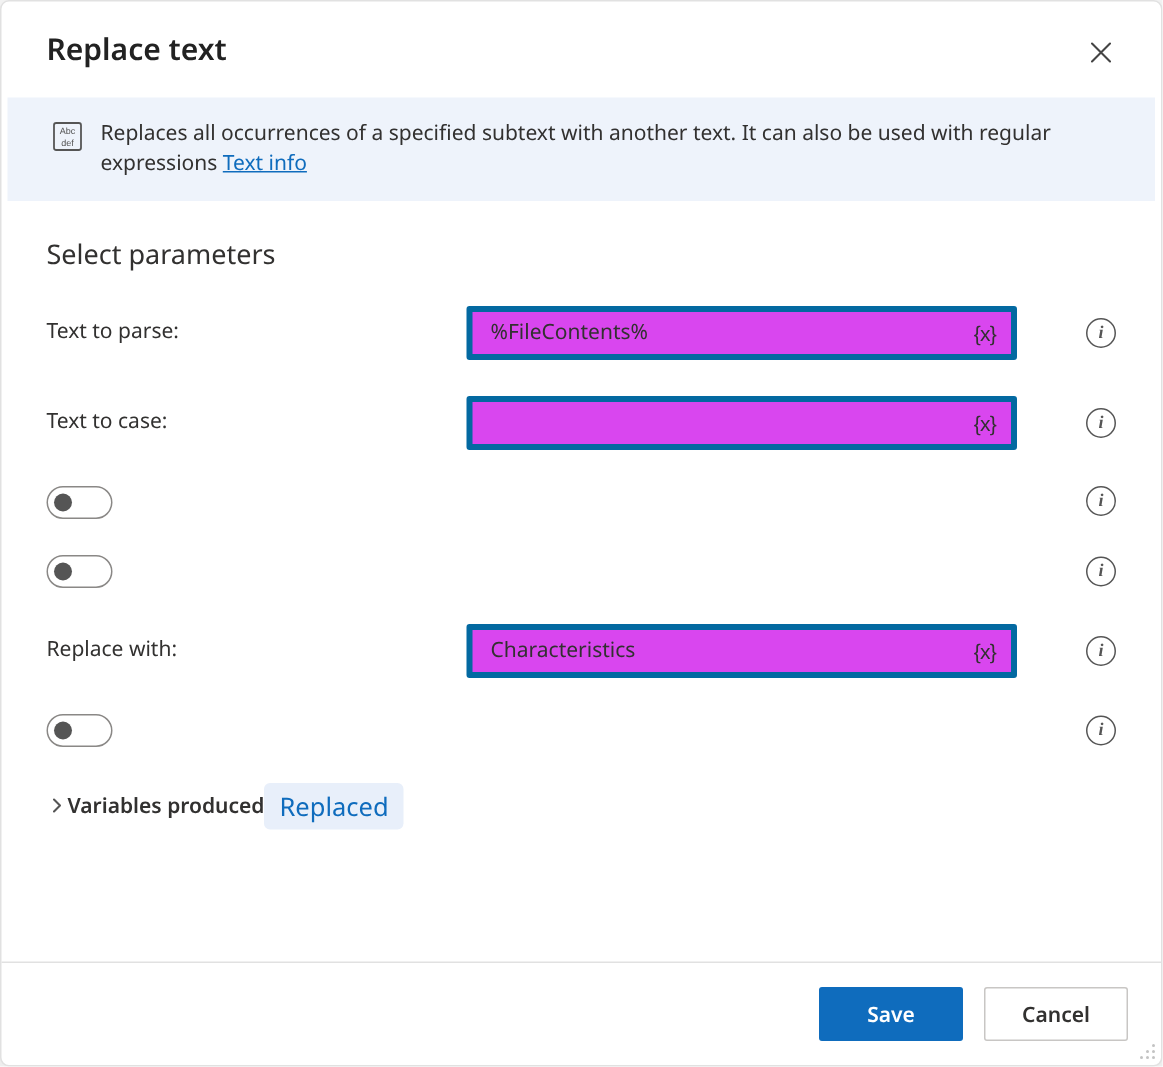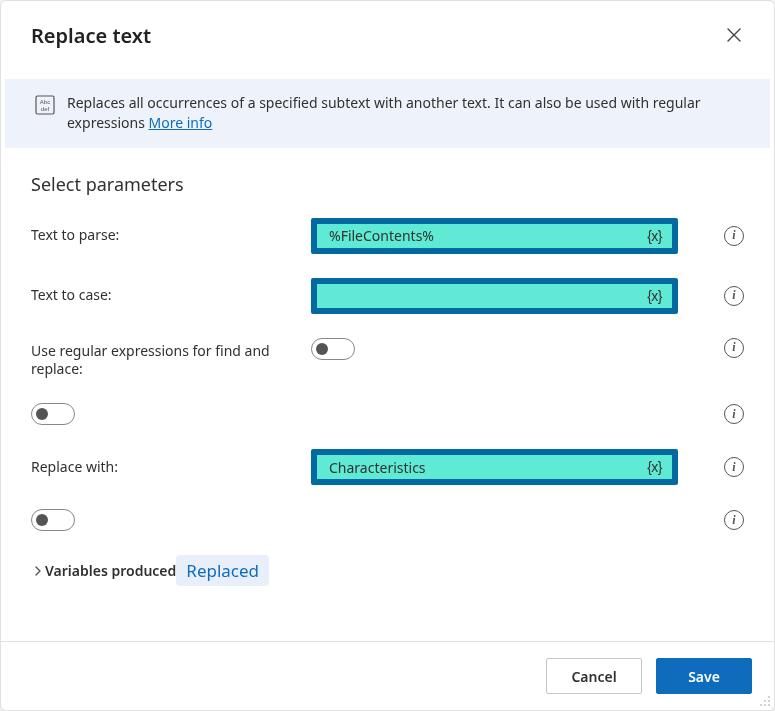--- a/index.html
+++ b/index.html
@@ -19,23 +19,23 @@
     border: 1px solid #e1e1e1;
     border-radius: 6px;
     width: 775px;
     height: 711px;
     box-shadow: 0 4px 20px rgba(0,0,0,0.08);
     display: flex;
     flex-direction: column;
   }
   .dlg-header {
     display: flex;
-    align-items: center;
+    align-items: flex-start;
     justify-content: space-between;
-    padding: 18px 24px 28px 30px;
+    padding: 18px 24px 14px 30px;
   }
   .dlg-title {
     font-size: 20px;
     font-weight: 600;
     color: #222;
   }
   .close-btn {
     width: 32px; height: 32px;
     display: flex; align-items: center; justify-content: center;
     cursor: pointer;
@@ -84,27 +84,27 @@
     flex: 0 0 248px;
     color: #323130;
     line-height: 1.35;
   }
   .row.multiline .label { padding-top: 4px; }
   .row .control { flex: 1 1 auto; display: flex; align-items: center; }
   .row .aux { flex: 0 0 auto; display: flex; align-items: center; }
   .text-input {
     position: relative;
     flex: 1 1 auto;
-    border: 6px solid #0369a1;
+    border: 4px solid #0369a1;
     border-radius: 2px;
     height: 36px;
     display: flex;
     align-items: center;
     padding: 0 40px 0 12px;
-    background: #5eead4;
+    background: #d946ef;
   }
   .text-input .value {
     color: #323130;
     white-space: nowrap;
     overflow: hidden;
   }
   .var-btn {
     position: absolute;
     right: 6px; top: 50%;
     transform: translateY(-50%);
@@ -221,21 +221,21 @@
 
   <div class="info-banner">
     <span class="banner-icon">
       <svg width="20" height="20" viewBox="0 0 20 20">
         <rect x="1" y="1" width="18" height="18" rx="1.5" fill="none" stroke="#555" stroke-width="1.2"></rect>
         <text x="10" y="8.5" font-size="6" font-family="Segoe UI, sans-serif" text-anchor="middle" fill="#555">Abc</text>
         <text x="10" y="16" font-size="6" font-family="Segoe UI, sans-serif" text-anchor="middle" fill="#555">def</text>
       </svg>
     </span>
     <div>
-      <span>Replaces all occurrences of a specified subtext with another text. It can also be used with regular expressions </span><a class="info-link">More info</a>
+      <span>Replaces all occurrences of a specified subtext with another text. It can also be used with regular expressions </span><a class="info-link">Text info</a>
     </div>
   </div>
 
   <div class="body">
     <div class="section-title">Select parameters</div>
 
     <div class="row">
       <div class="label">Text to parse:</div>
       <div class="control">
         <div class="text-input">
@@ -254,21 +254,20 @@
         <div class="text-input">
           <span class="var-btn">{x}</span>
         </div>
       </div>
       <div class="aux">
           <span class="info-icon">i</span>
         </div>
     </div>
 
     <div class="row multiline">
-      <div class="label">Use regular expressions for find and replace:</div>
       <div class="control">
         <div class="toggle">
             <div class="knob"></div>
           </div>
       </div>
       <div class="aux">
           <span class="info-icon">i</span>
         </div>
     </div>
 
@@ -313,22 +312,22 @@
             <path d="M3 1 L7 5 L3 9" fill="none" stroke="#555" stroke-width="1.4" stroke-linecap="round" stroke-linejoin="round"></path>
           </svg>
       </span>
       <span class="vars-label">Variables produced</span>
       <span class="chip">Replaced</span>
     </div>
 
   </div>
 
   <div class="footer">
+    <div class="btn btn-primary">Save</div>
     <div class="btn btn-secondary">Cancel</div>
-    <div class="btn btn-primary">Save</div>
   </div>
 
   <svg class="resize-grip" viewBox="0 0 14 14">
     <circle cx="11" cy="3" r="1" fill="#888"></circle>
     <circle cx="7" cy="7" r="1" fill="#888"></circle>
     <circle cx="11" cy="7" r="1" fill="#888"></circle>
     <circle cx="3" cy="11" r="1" fill="#888"></circle>
     <circle cx="7" cy="11" r="1" fill="#888"></circle>
     <circle cx="11" cy="11" r="1" fill="#888"></circle>
   </svg>

